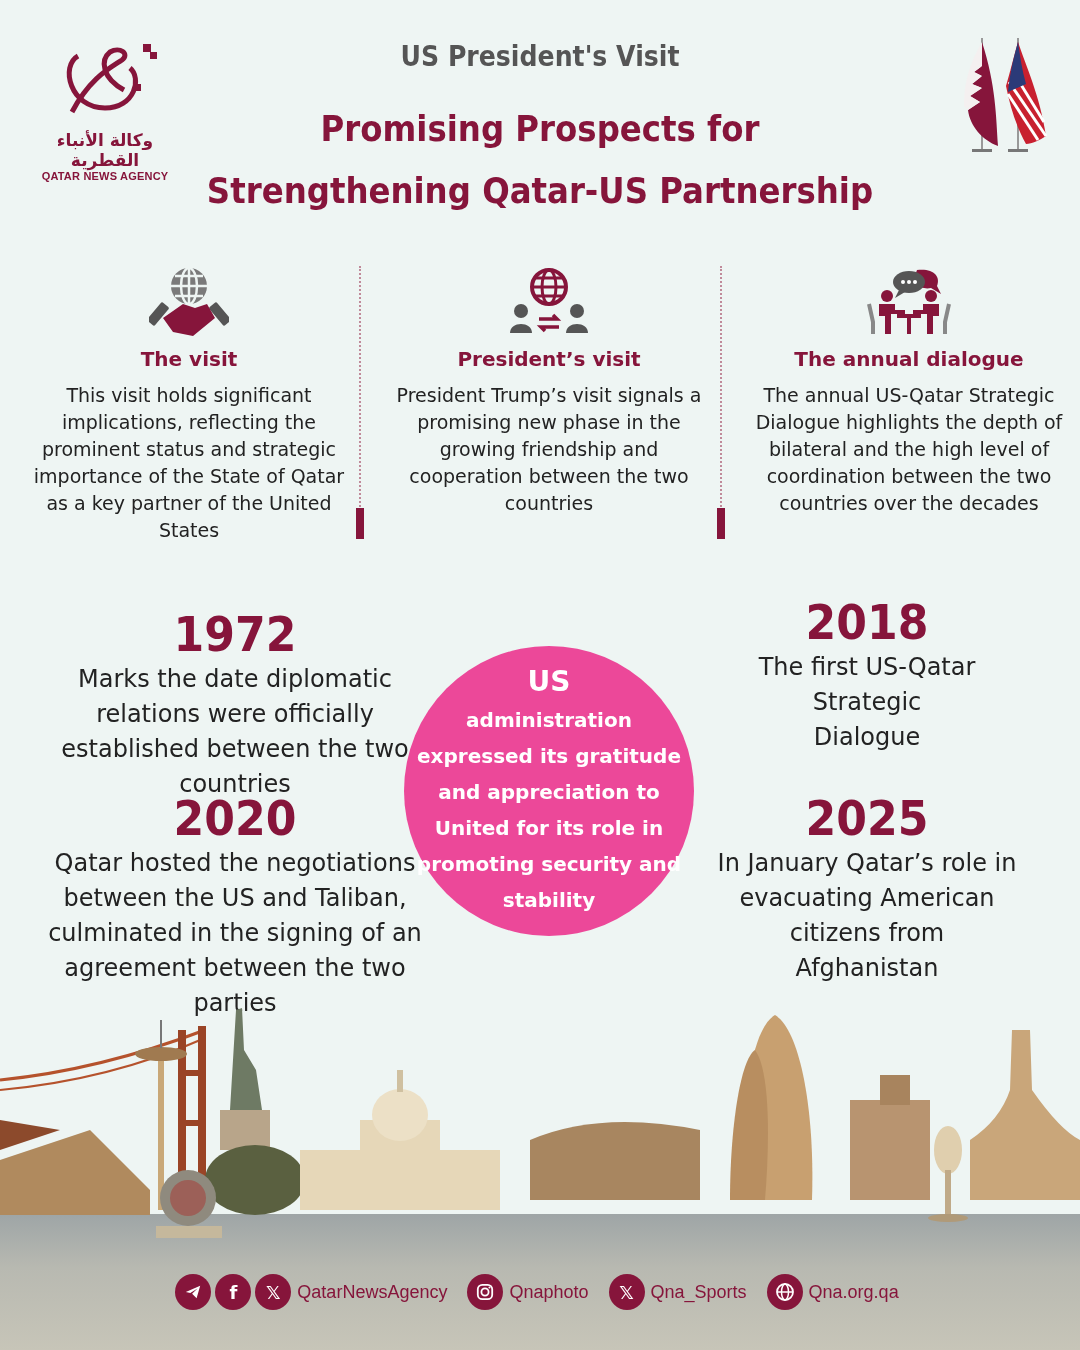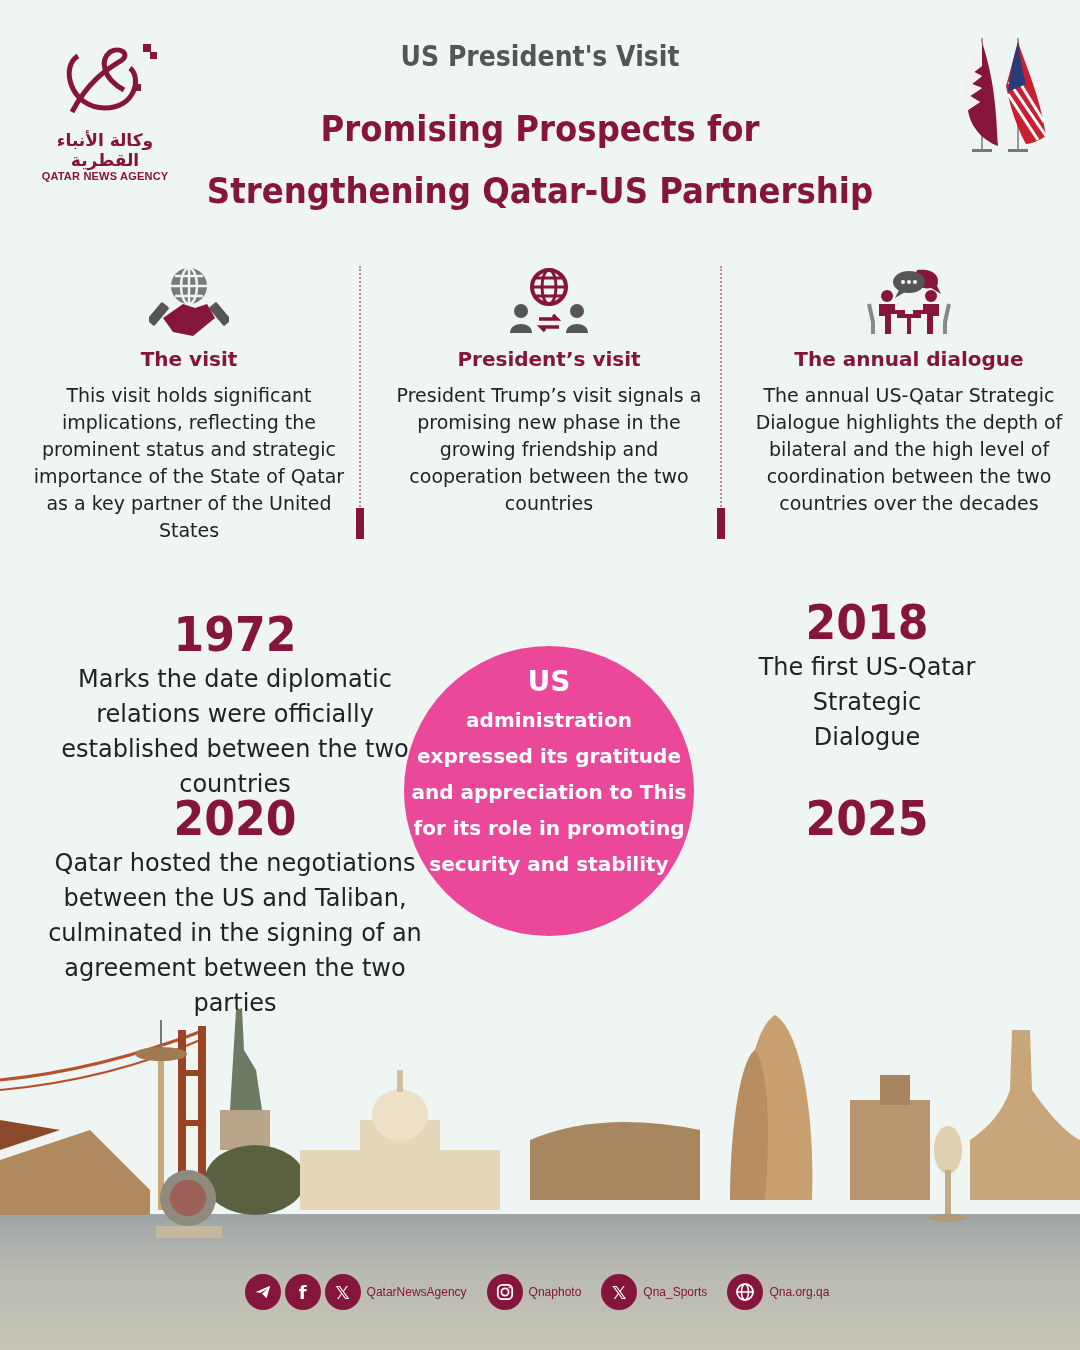--- a/index.html
+++ b/index.html
@@ -52,21 +52,21 @@
 
   
   .skyline { position: absolute; left: 0; top: 990px; width: 1080px; height: 360px; }
   .ground { position: absolute; left: 0; top: 1214px; width: 1080px; height: 136px;
     background: linear-gradient(#9ea5a6 0%, #b8b9b1 40%, #c7c5b8 100%); }
 
   
   .social { position: absolute; top: 1274px; left: 0; width: 1080px; display: flex; justify-content: center; align-items: center; gap: 14px; }
   .group { display: flex; align-items: center; gap: 4px; }
   .dot { width: 36px; height: 36px; border-radius: 50%; background: #86153b; display: flex; align-items: center; justify-content: center; color: #fff; font-weight: bold; font-size: 18px; }
-  .handle { font-family: "Liberation Sans", sans-serif; font-size: 12px; color: #86153b; margin-left: 2px; margin-right: 6px; }
+  .handle { font-family: "Liberation Sans", sans-serif; font-size: 18px; color: #86153b; margin-left: 2px; margin-right: 6px; }
 </style>
 </head>
 <body>
 
 <div class="logo">
   <svg width="110" height="78" viewBox="0 0 110 78">
     <path d="M28 18 C10 28 20 70 55 70 C85 70 92 40 80 30" fill="none" stroke="#86153b" stroke-width="5"></path>
     <path d="M22 74 C40 40 60 30 72 22 C80 16 70 8 60 14 C50 22 52 40 74 52" fill="none" stroke="#86153b" stroke-width="5"></path>
     <rect x="93" y="6" width="8" height="8" fill="#86153b"></rect>
     <rect x="100" y="14" width="7" height="7" fill="#86153b"></rect>
@@ -163,25 +163,26 @@
 <div class="year y2020">
   <div class="num">2020</div>
   <p>Qatar hosted the negotiations between the US and Taliban, culminated in the signing of an agreement between the two parties</p>
 </div>
 <div class="year y2018">
   <div class="num">2018</div>
   <p style="padding:0 90px">The first US-Qatar Strategic Dialogue</p>
 </div>
 <div class="year y2025">
   <div class="num">2025</div>
+  <p style="padding:0 50px">In January Qatar’s role in evacuating American citizens from Afghanistan</p>
 </div>
 
 <div class="circle">
   <div class="big">US</div>
-  <p style="padding:0 6px">administration expressed its gratitude and appreciation to This for its role in promoting security and stability</p>
+  <p style="padding:0 6px">administration expressed its gratitude and appreciation to United for its role in promoting security and stability</p>
 </div>
 
 <svg class="skyline" viewBox="0 0 1080 360">
 
   <path d="M0 90 Q100 80 205 40" stroke="#b5522c" stroke-width="3" fill="none"></path>
   <path d="M0 100 Q110 90 205 48" stroke="#b5522c" stroke-width="2" fill="none"></path>
   <rect x="178" y="40" width="8" height="160" fill="#9a4426"></rect>
   <rect x="198" y="36" width="8" height="164" fill="#9a4426"></rect>
   <rect x="178" y="80" width="28" height="6" fill="#9a4426"></rect>
   <rect x="178" y="130" width="28" height="6" fill="#9a4426"></rect>

